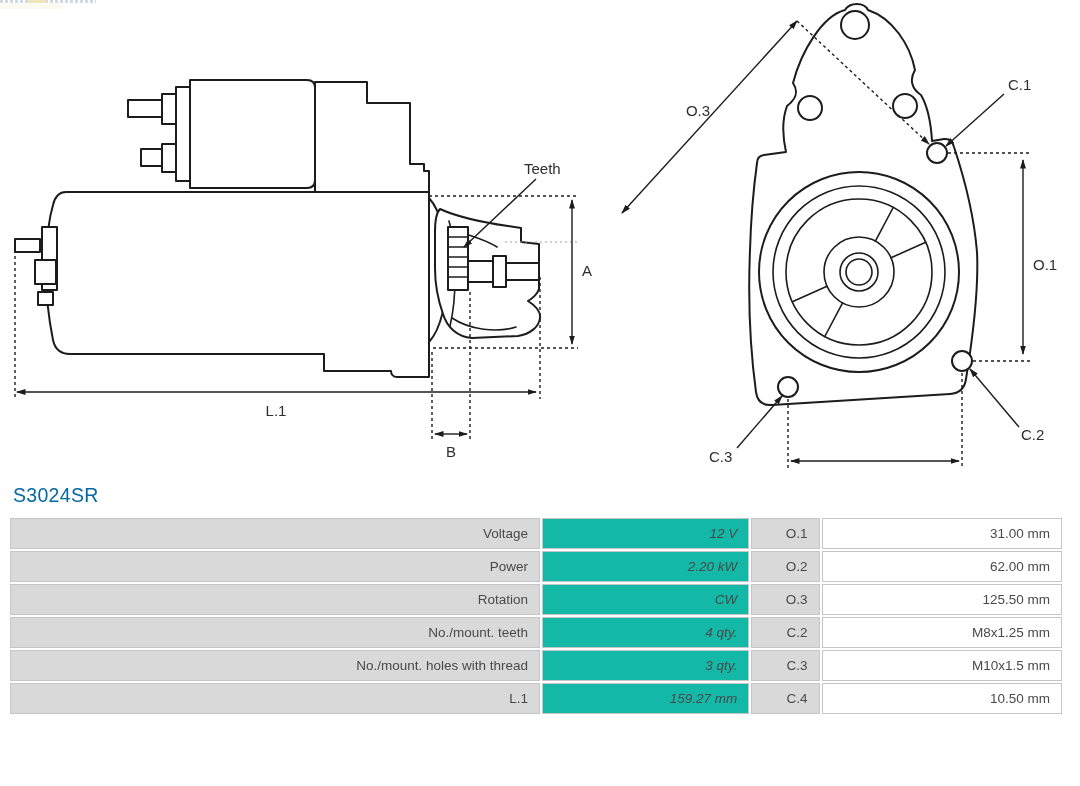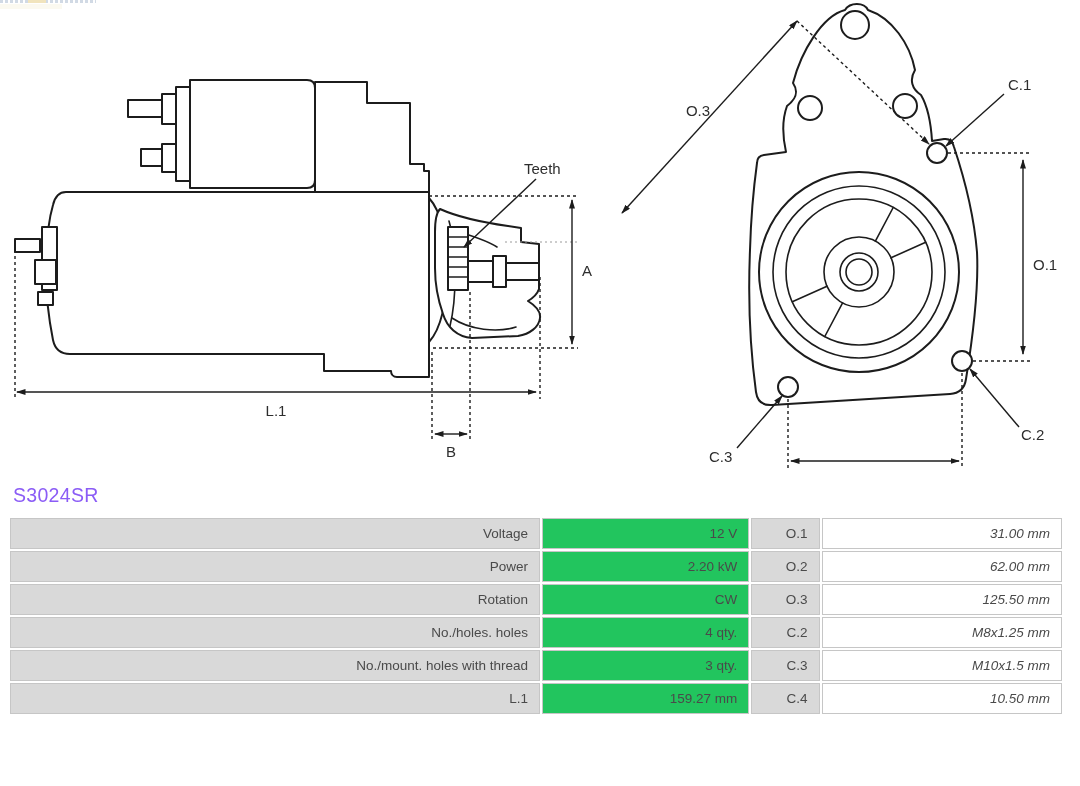--- a/index.html
+++ b/index.html
@@ -16,30 +16,30 @@
   
   svg.drawing{position:absolute;top:0;left:0;}
   svg.drawing text{font-family:"Liberation Sans",sans-serif;font-size:15px;fill:#2e2e2e;}
   .outline{fill:#ffffff;stroke:#1c1c1c;stroke-width:2;stroke-linejoin:round;stroke-linecap:round;}
   .thin{fill:none;stroke:#1c1c1c;stroke-width:1.6;stroke-linejoin:round;stroke-linecap:round;}
   .dim{stroke:#1c1c1c;stroke-width:1.4;fill:none;}
   .dot{stroke:#1c1c1c;stroke-width:1.4;fill:none;stroke-dasharray:3 3;}
   .dotlight{stroke:#9a9a9a;stroke-width:1;fill:none;stroke-dasharray:2 3;}
 
   
-  .part-number{position:absolute;left:13px;top:484px;font-size:19.5px;letter-spacing:.3px;color:#8b5cf6;}
+  .part-number{position:absolute;left:13px;top:484px;font-size:19.5px;letter-spacing:.3px;color:#0369a1;}
 
   
   table.spec{position:absolute;left:8px;top:516px;border-collapse:separate;border-spacing:2px;table-layout:fixed;width:1056px;}
   table.spec td{height:29px;font-size:13.5px;color:#4a4a4a;padding:0 11px 0 6px;text-align:right;
     border:1px solid #c6c6c6;overflow:hidden;white-space:nowrap;}
   td.lbl{background:#d9d9d9;}
-  td.val{background:#22c55e;border-color:#cccccc;}
+  td.val{background:#14b8a6;border-color:#cccccc;font-style:italic;}
   td.code{background:#d9d9d9;text-align:center;padding:0 4px;}
-  td.dim2{background:#ffffff;border-color:#cccccc;font-style:italic;}
+  td.dim2{background:#ffffff;border-color:#cccccc;}
 </style>
 </head>
 <body>
 
 <div class="canvas">
 
   <div class="logo-frag">
     <div class="r1"></div>
     <div class="r1b"></div>
     <div class="r2"></div>
@@ -200,21 +200,21 @@
         <td class="code">O.2</td>
         <td class="dim2">62.00 mm</td>
       </tr>
       <tr>
         <td class="lbl">Rotation</td>
         <td class="val">CW</td>
         <td class="code">O.3</td>
         <td class="dim2">125.50 mm</td>
       </tr>
       <tr>
-        <td class="lbl">No./holes. holes</td>
+        <td class="lbl">No./mount. teeth</td>
         <td class="val">4 qty.</td>
         <td class="code">C.2</td>
         <td class="dim2">M8x1.25 mm</td>
       </tr>
       <tr>
         <td class="lbl">No./mount. holes with thread</td>
         <td class="val">3 qty.</td>
         <td class="code">C.3</td>
         <td class="dim2">M10x1.5 mm</td>
       </tr>

